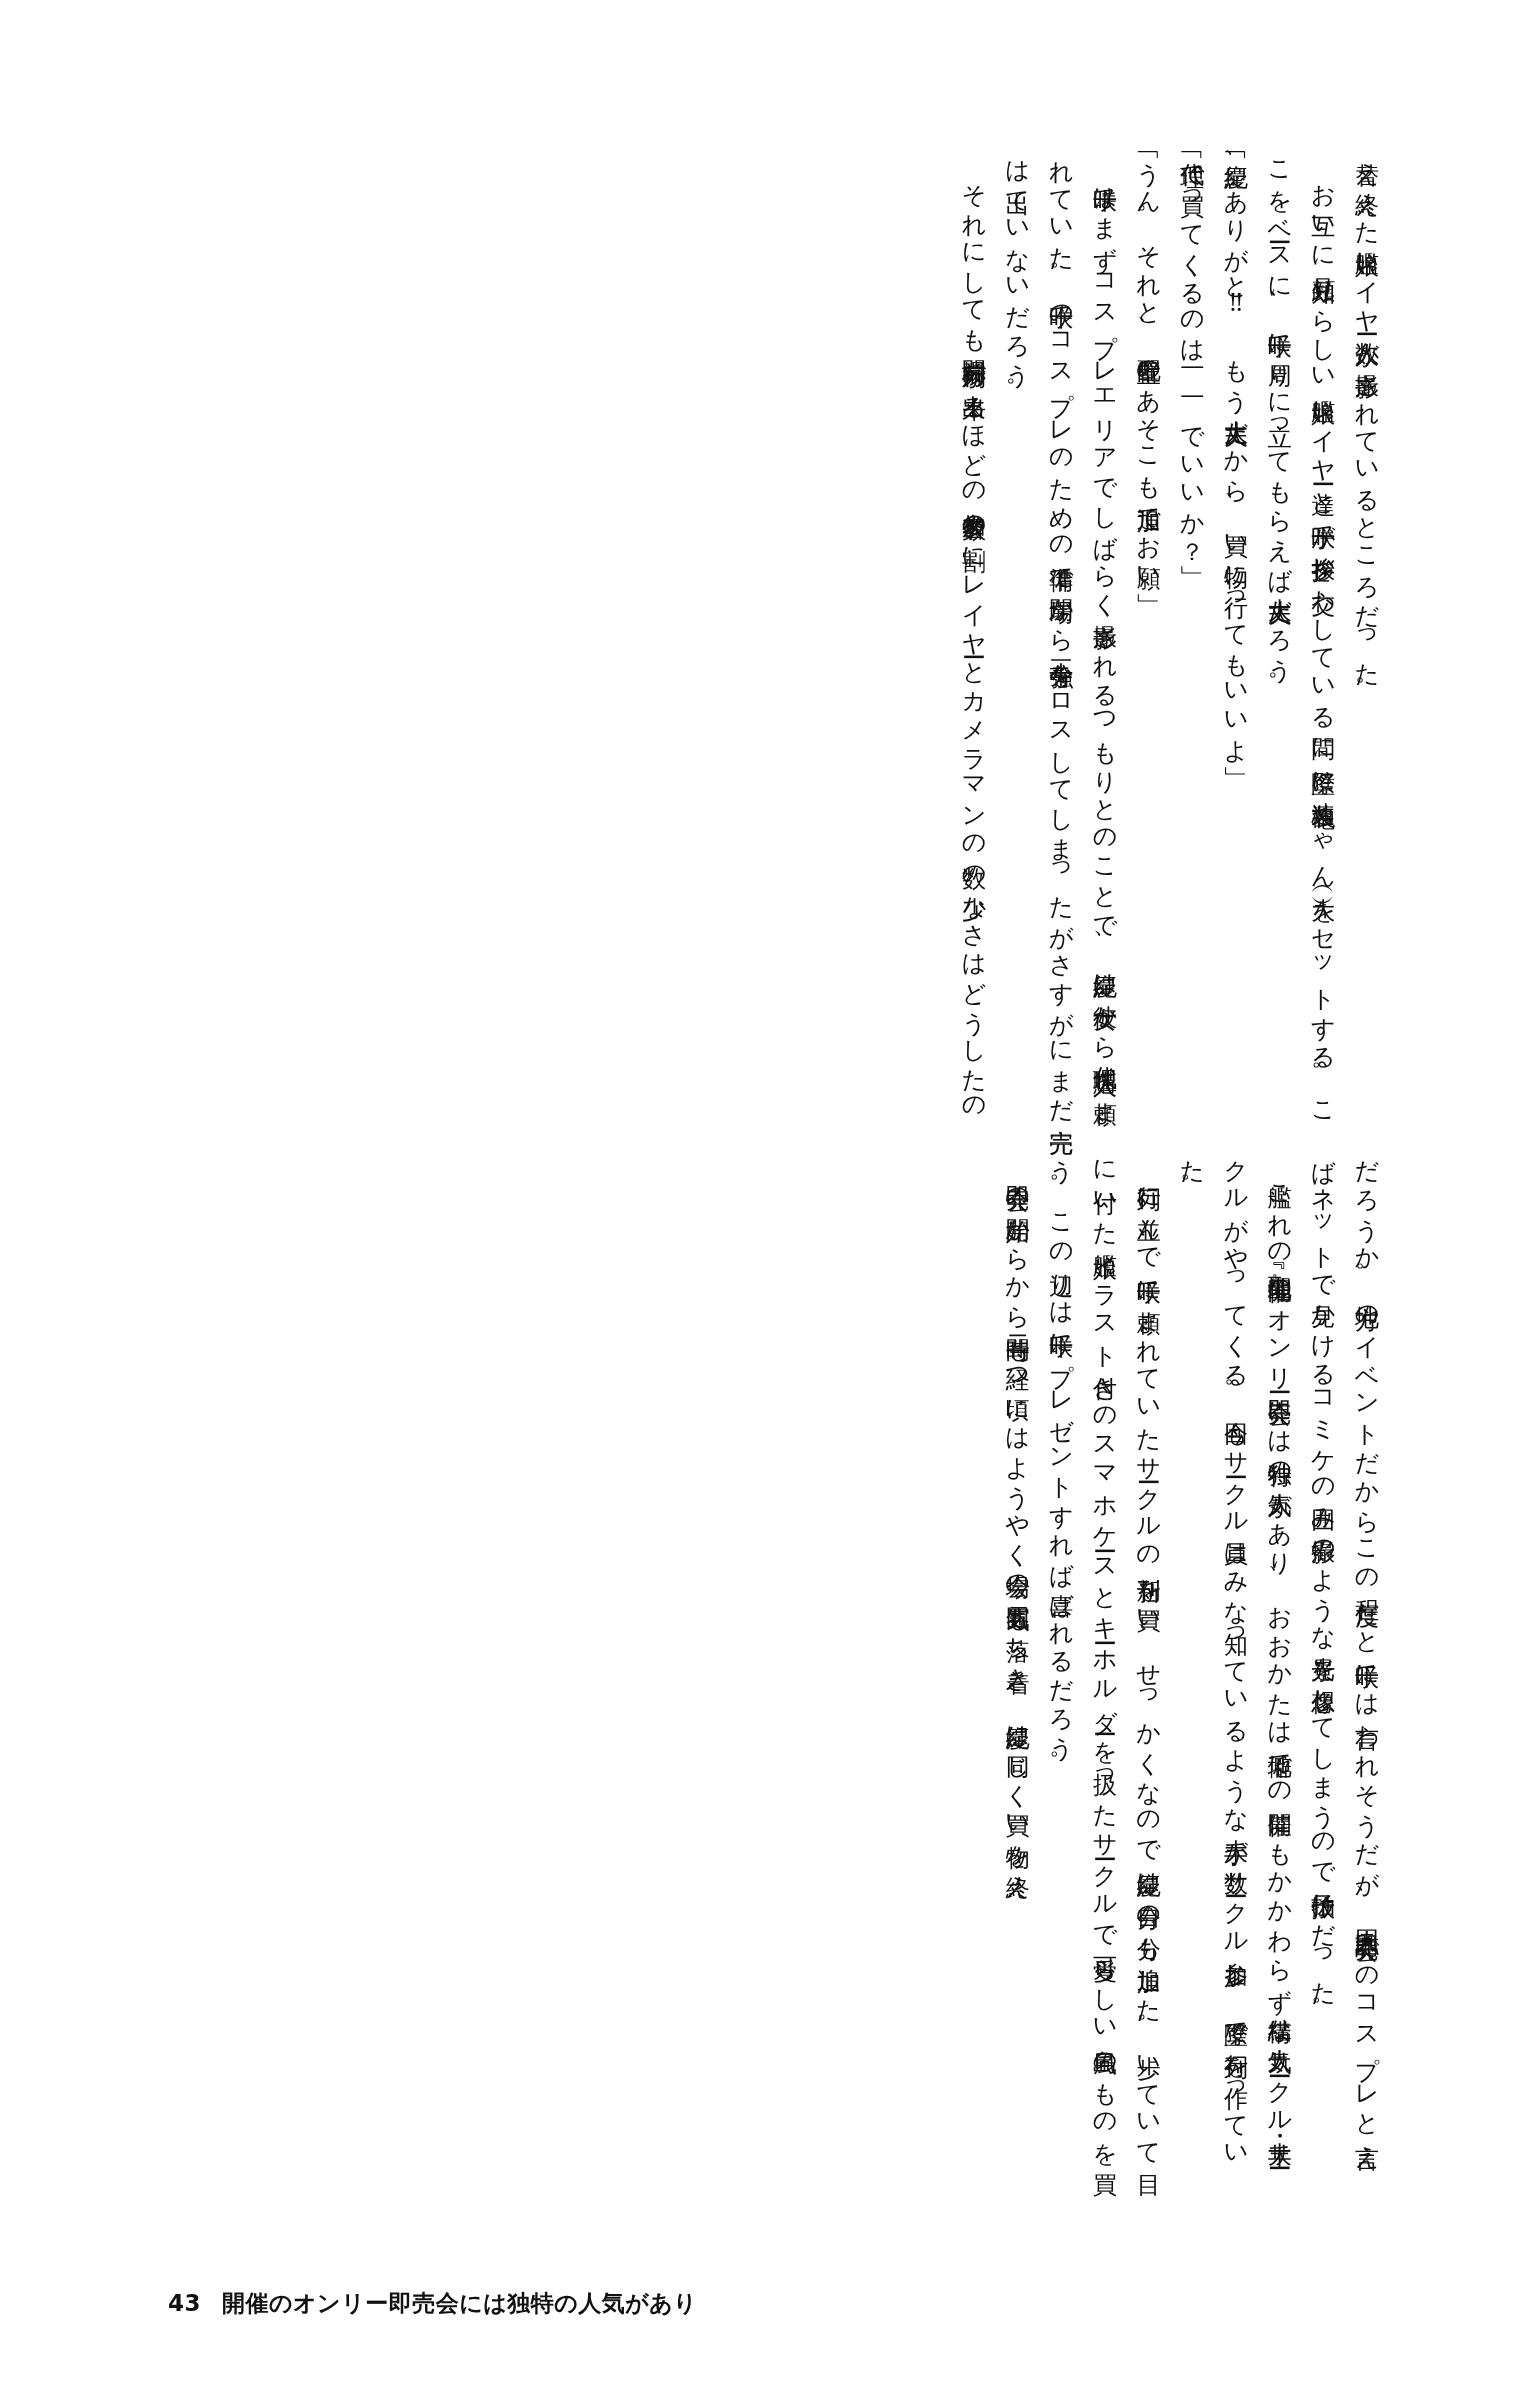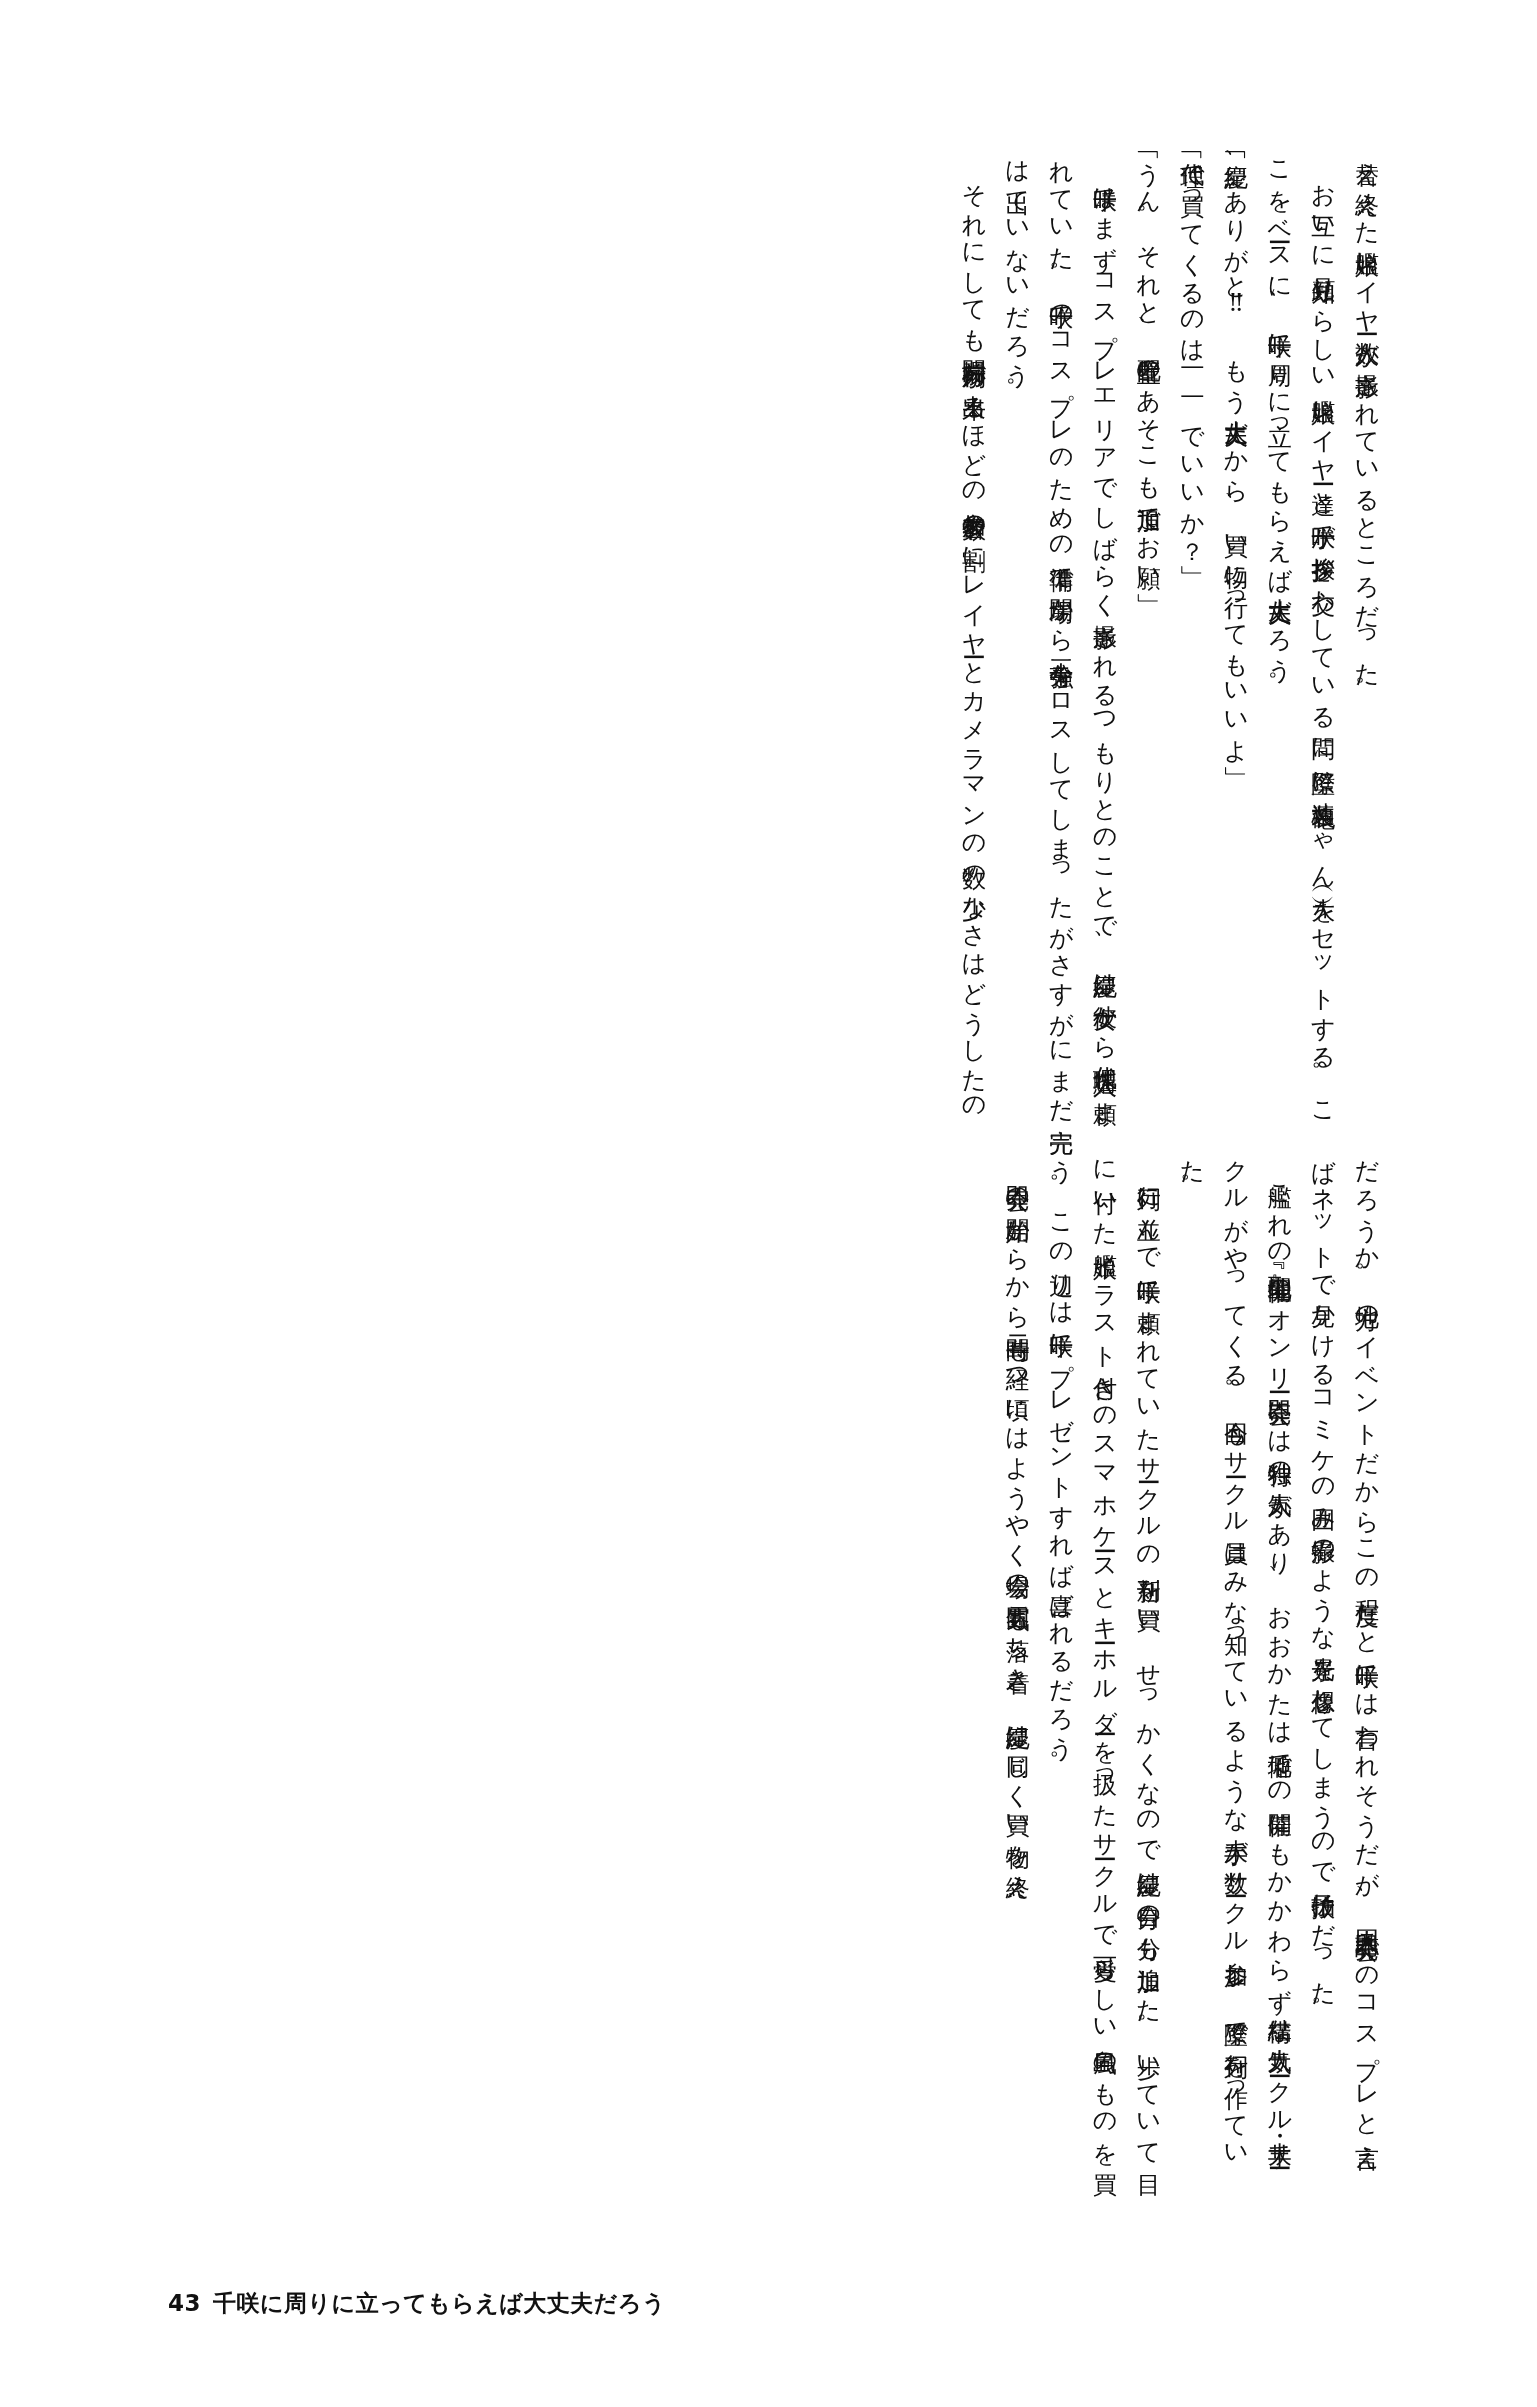--- a/index.html
+++ b/index.html
@@ -61,21 +61,21 @@
     text-indent: 0;
   }
 
   
   .footer {
     position: absolute;
     left: 168px;
     bottom: 88px;
     display: flex;
     align-items: baseline;
-    gap: 12px;
+    gap: 21px;
     font-family: "DejaVu Sans", "Liberation Sans", sans-serif;
   }
   .footer .pageno {
     font-size: 23px;
     font-weight: 700;
     color: #111111;
     letter-spacing: 0.5px;
   }
   .footer .booktitle {
     font-size: 23px;
@@ -101,17 +101,17 @@
 
   <div class="vblock" id="block-lower">
     <p class="noindent">だろうか。地方のイベントだからこの程度だと千咲には言われそうだが、同人誌即売会でのコスプレと言えばネットで見かけるコミケの囲み撮影のような光景を想像してしまうので拍子抜けだった。</p>
     <p>艦これの『聖地』開催のオンリー即売会には独特の人気があり、おおかたは僻地での開催にもかかわらず結構な人気サークル・大手サークルがやってくる。今回もサークル員はみな知っているような大手が数サークル参加し、壁際で行列を作っていた。</p>
     <p>行列に並んで千咲に頼まれていたサークルの新刊を買い、せっかくなので慶紀は自分の分も追加した。歩いていて目に付いた艦娘イラスト付きのスマホケースとキーホルダーを扱ったサークルで可愛らしい島風のものを買う。この辺りは千咲にプレゼントすれば喜ばれるだろう。</p>
     <p>即売会の開始からから二時間も経つ頃にはようやく会場の雰囲気も落ち着き、慶紀は同じく買い物を終え</p>
   </div>
 
   <div class="footer">
     <span class="pageno">43</span>
-    <span class="booktitle">千咲に周りに立ってもらえば大丈夫だろう</span>
+    <span class="booktitle">開催のオンリー即売会には独特の人気があり</span>
   </div>
 
 </div>
 
 
 </body></html>

